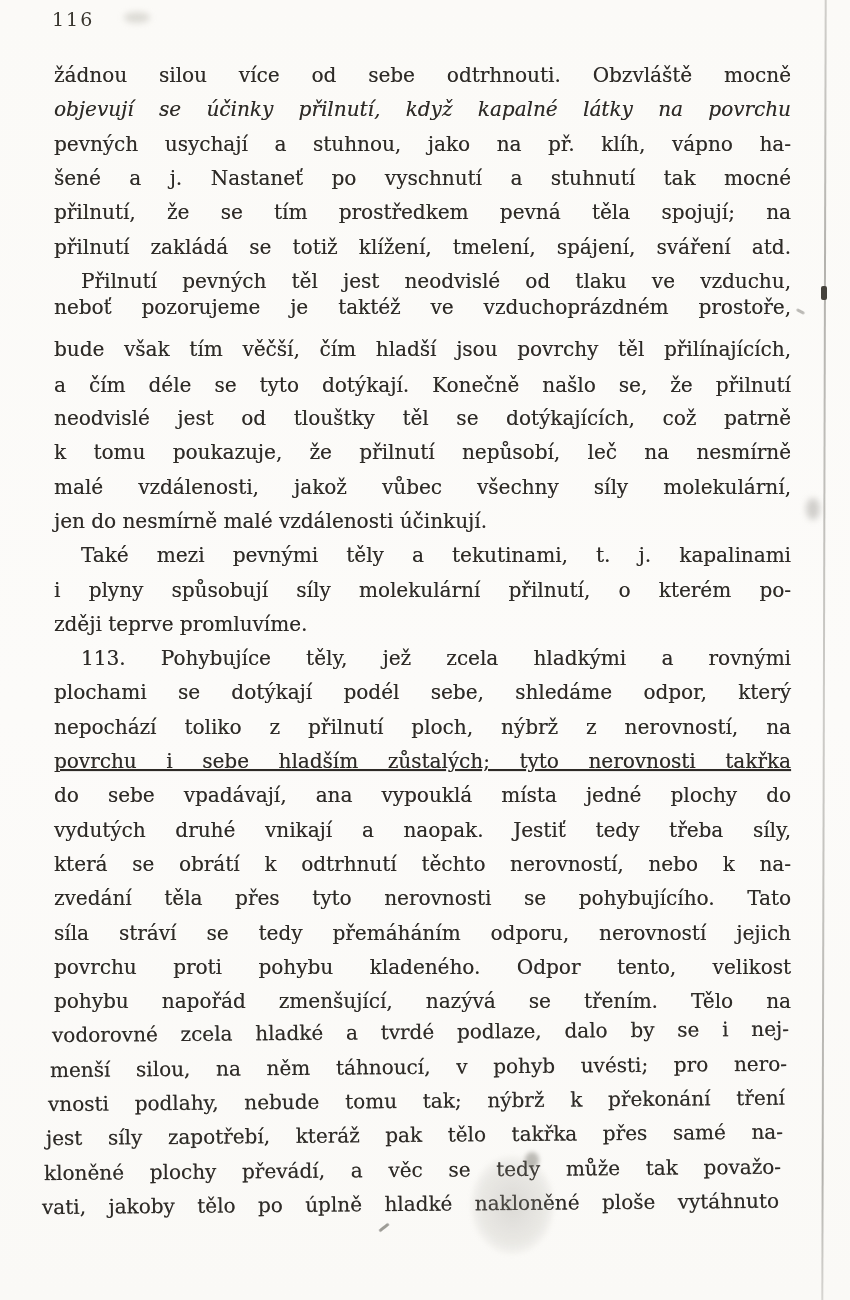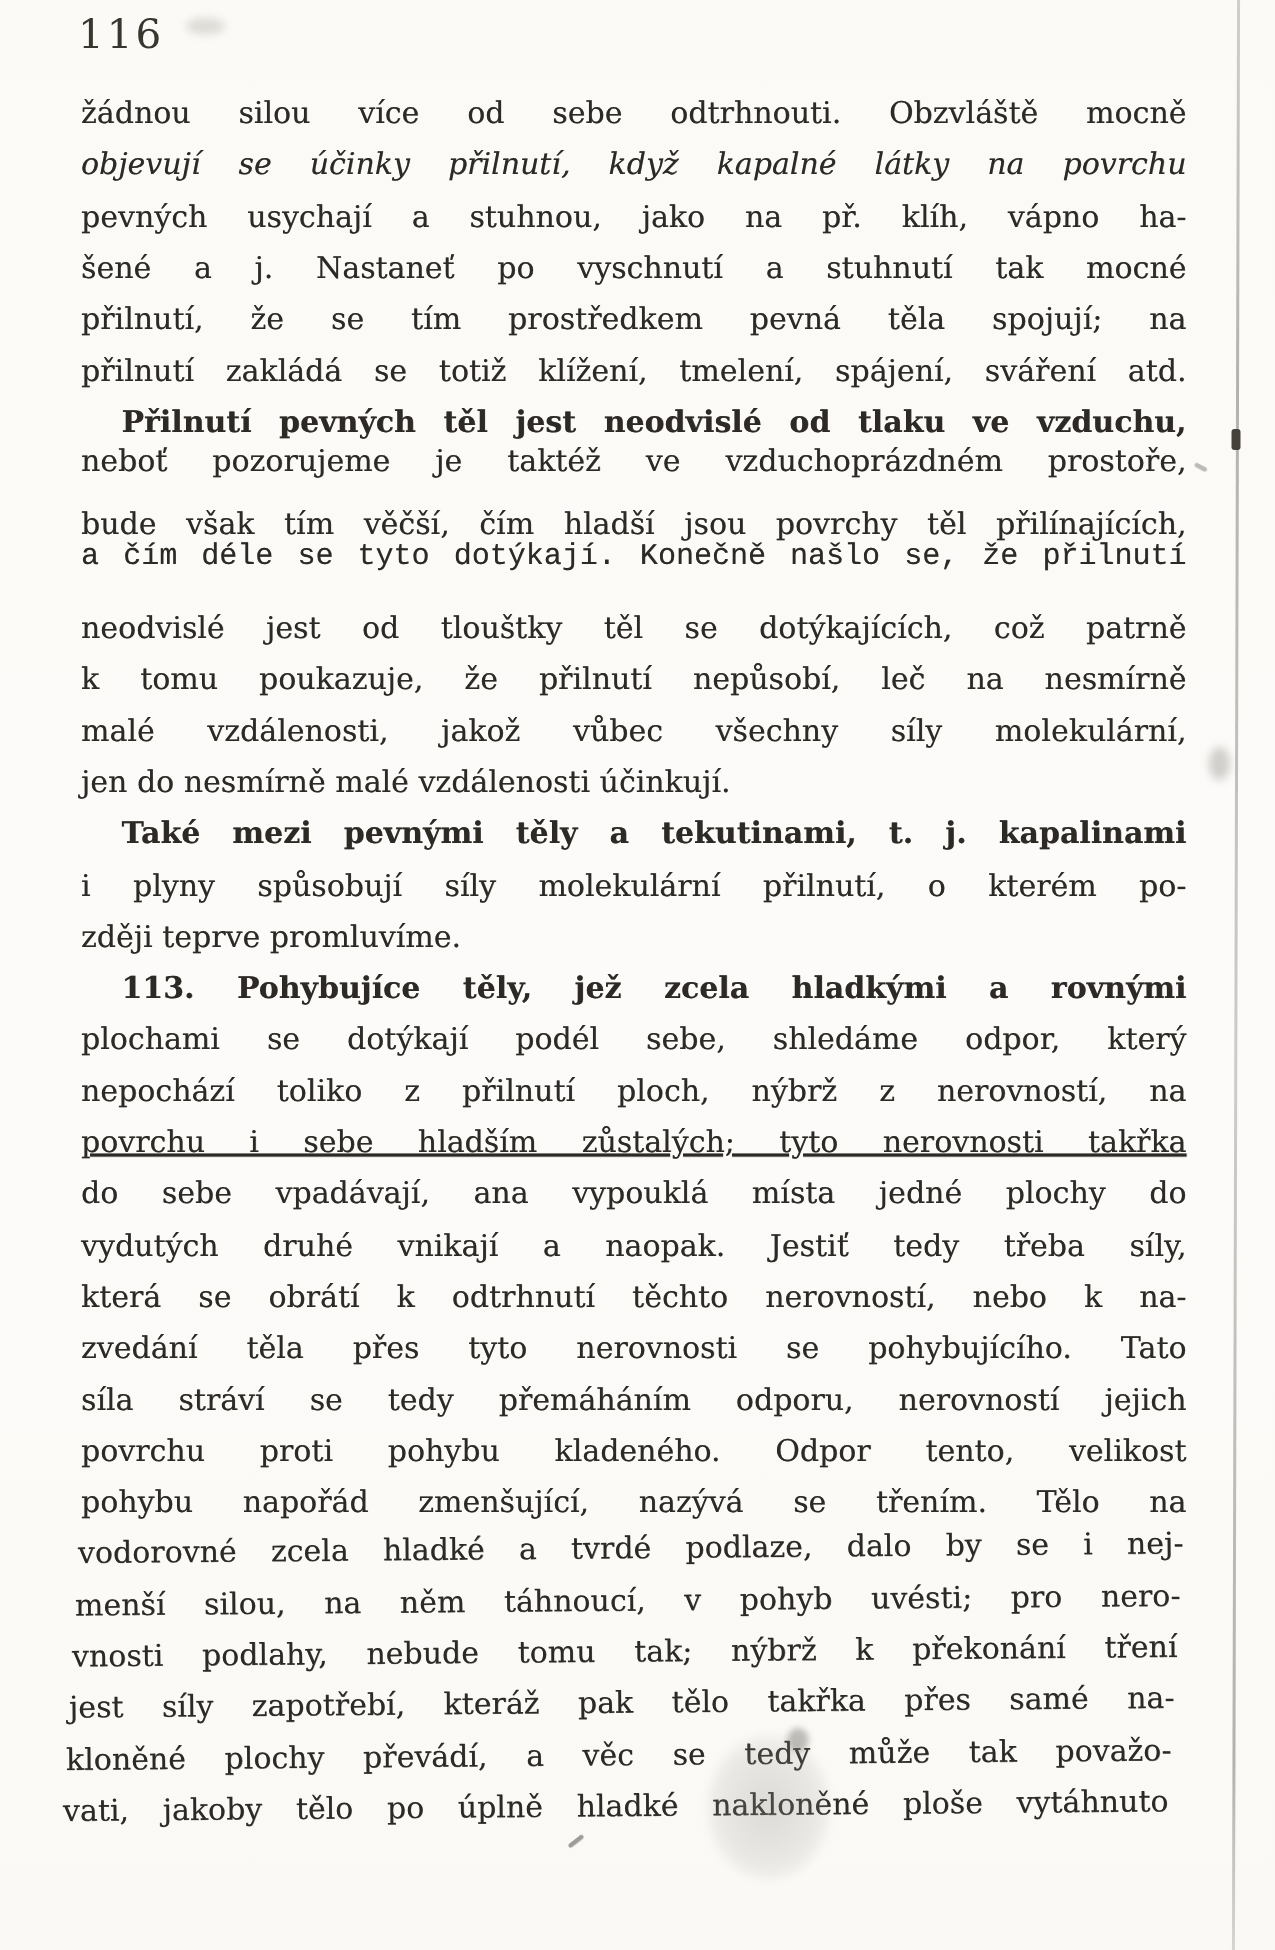--- a/index.html
+++ b/index.html
@@ -15,21 +15,21 @@
     font-family: "DejaVu Serif", "Liberation Serif", serif;
   }
   .page {
     position: absolute;
     inset: 0;
   }
   .page-number {
     position: absolute;
     left: 52px;
     top: 8px;
-    font-size: 27px;
+    font-size: 19px;
     letter-spacing: 2px;
     color: #39362f;
   }
   .text-block {
     position: absolute;
     left: 54px;
     top: 60px;
     width: 737px;
     height: 1180px;
   }
@@ -44,21 +44,20 @@
     text-shadow: 0.2px 0.2px 0.4px rgba(45, 42, 38, 0.55);
     white-space: normal;
     overflow: visible;
   }
   .line.just {
     text-align: justify;
     text-align-last: justify;
   }
   .line.indent {
     text-indent: 27px;
-    font-weight: bold;
   }
   
   .page-edge-line {
     position: absolute;
     left: 823px;
     top: -6px;
     width: 2px;
     height: 1312px;
     background: linear-gradient(180deg,
       rgba(130,128,122,0.35) 0%,
@@ -146,21 +145,21 @@
   <div class="text-block" id="text-block">
       <div class="line just" style="top: 0px;">žádnou silou více od sebe odtrhnouti. Obzvláště mocně</div>
       <div class="line just" style="top: 34.3px; font-style: italic;">objevují se účinky přilnutí, když kapalné látky na povrchu</div>
       <div class="line just" style="top: 68.6px;">pevných usychají a stuhnou, jako na př. klíh, vápno ha-</div>
       <div class="line just" style="top: 102.9px;">šené a j. Nastaneť po vyschnutí a stuhnutí tak mocné</div>
       <div class="line just" style="top: 137.2px;">přilnutí, že se tím prostředkem pevná těla spojují; na</div>
       <div class="line just" style="top: 171.5px;">přilnutí zakládá se totiž klížení, tmelení, spájení, sváření atd.</div>
       <div class="line just indent" style="top: 205.8px;">Přilnutí pevných těl jest neodvislé od tlaku ve vzduchu,</div>
       <div class="line just" style="top: 232px;">neboť pozorujeme je taktéž ve vzduchoprázdném prostoře,</div>
       <div class="line just" style="top: 274.4px;">bude však tím věčší, čím hladší jsou povrchy těl přilínajících,</div>
-      <div class="line just" style="top: 297px; font-family: Liberation Mono, monospace;">a čím déle se tyto dotýkají. Konečně našlo se, že přilnutí</div>
+      <div class="line just" style="top: 310px;">a čím déle se tyto dotýkají. Konečně našlo se, že přilnutí</div>
       <div class="line just" style="top: 343px;">neodvislé jest od tlouštky těl se dotýkajících, což patrně</div>
       <div class="line just" style="top: 377.3px;">k tomu poukazuje, že přilnutí nepůsobí, leč na nesmírně</div>
       <div class="line just" style="top: 411.6px;">malé vzdálenosti, jakož vůbec všechny síly molekulární,</div>
       <div class="line" style="top: 445.9px;">jen do nesmírně malé vzdálenosti účinkují.</div>
       <div class="line just indent" style="top: 480.2px;">Také mezi pevnými těly a tekutinami, t. j. kapalinami</div>
       <div class="line just" style="top: 514.5px;">i plyny spůsobují síly molekulární přilnutí, o kterém po-</div>
       <div class="line" style="top: 548.8px;">zději teprve promluvíme.</div>
       <div class="line just indent" style="top: 583.1px;">113. Pohybujíce těly, jež zcela hladkými a rovnými</div>
       <div class="line just" style="top: 617.4px;">plochami se dotýkají podél sebe, shledáme odpor, který</div>
       <div class="line just" style="top: 651.7px;">nepochází toliko z přilnutí ploch, nýbrž z nerovností, na</div>

